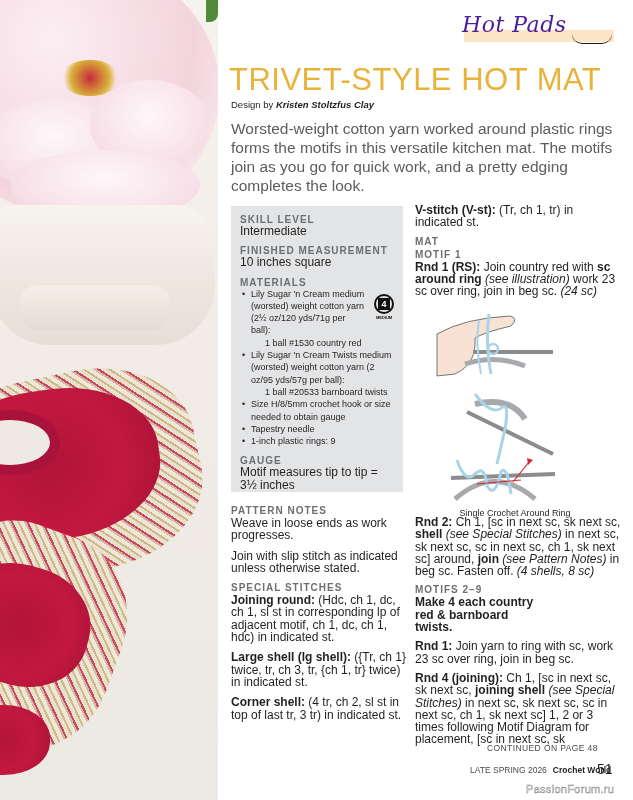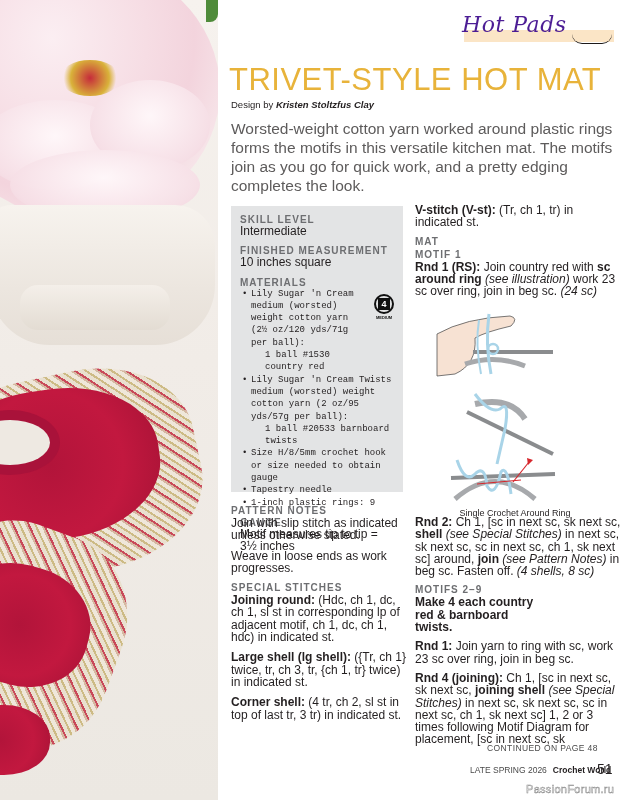--- a/index.html
+++ b/index.html
@@ -34,21 +34,21 @@
   .title { position: absolute; left: 229px; top: 62px; font-size: 31px; font-weight: 300; color: #e8b33a; letter-spacing: 0.5px; white-space: nowrap; }
   .byline { position: absolute; left: 231px; top: 99px; font-size: 9.5px; color: #231f20; }
   .byline b { font-style: italic; }
   .intro { position: absolute; left: 231px; top: 119px; width: 395px; font-size: 15.5px; line-height: 19px; color: #5d5b5b; font-weight: 300; }
 
   
   .infobox { position: absolute; left: 231px; top: 206px; width: 172px; height: 286px; background: #e3e4e5; padding: 8px 9px; }
   .h { font-size: 10px; font-weight: bold; color: #6d6e71; letter-spacing: 1px; text-transform: uppercase; }
   .p { font-size: 12px; line-height: 12.3px; color: #231f20; }
   .infobox .sec { margin-bottom: 8px; }
-  .infobox ul { list-style: none; font-family: Liberation Mono, monospace; }
+  .infobox ul { list-style: none; }
   .infobox li { position: relative; padding-left: 11px; font-size: 9px; line-height: 12.3px; }
   .infobox li::before { content: "•"; position: absolute; left: 2px; top: 0; }
   .infobox li .sub { display: block; padding-left: 14px; }
   .yarn-icon { position: absolute; left: 140px; top: 88px; width: 26px; height: 26px; }
   .yarn-icon .ball { position: absolute; left: 3px; top: 0; width: 20px; height: 20px; border-radius: 50%; border: 2px solid #111; }
   .yarn-icon .num { position: absolute; left: 7px; top: 4px; width: 12px; height: 12px; background: #111; color: #fff; font-size: 9px; font-weight: bold; text-align: center; line-height: 12px; }
   .yarn-icon .lbl { position: absolute; left: 0; top: 21px; width: 26px; font-size: 4px; font-weight: bold; text-align: center; color: #111; }
 
   
   .leftcol { position: absolute; left: 231px; top: 505px; width: 178px; }
@@ -130,22 +130,22 @@
     <div class="lbl">MEDIUM</div>
   </div>
   <div class="sec">
     <div class="h">GAUGE</div>
     <div class="p">Motif measures tip to tip = 3½ inches</div>
   </div>
 </div>
 
 <div class="leftcol">
   <div class="h">PATTERN NOTES</div>
+  <p class="p">Weave in loose ends as work progresses.</p>
   <p class="p">Join with slip stitch as indicated unless otherwise stated.</p>
-  <p class="p">Weave in loose ends as work progresses.</p>
   <div class="h">SPECIAL STITCHES</div>
   <p class="p"><b>Joining round:</b><span> (Hdc, ch 1, dc, ch 1, sl st in corresponding lp of adjacent motif, ch 1, dc, ch 1, hdc) in indicated st.</span></p>
   <p class="p"><b>Large shell (lg shell):</b><span> ({Tr, ch 1} twice, tr, ch 3, tr, {ch 1, tr} twice) in indicated st.</span></p>
   <p class="p"><b>Corner shell:</b><span> (4 tr, ch 2, sl st in top of last tr, 3 tr) in indicated st.</span></p>
 </div>
 
 <div class="rightcol">
   <p class="p"><b>V-stitch (V-st):</b><span> (Tr, ch 1, tr) in indicated st.</span></p>
   <div class="h">MAT</div>
   <div class="h">MOTIF 1</div>

